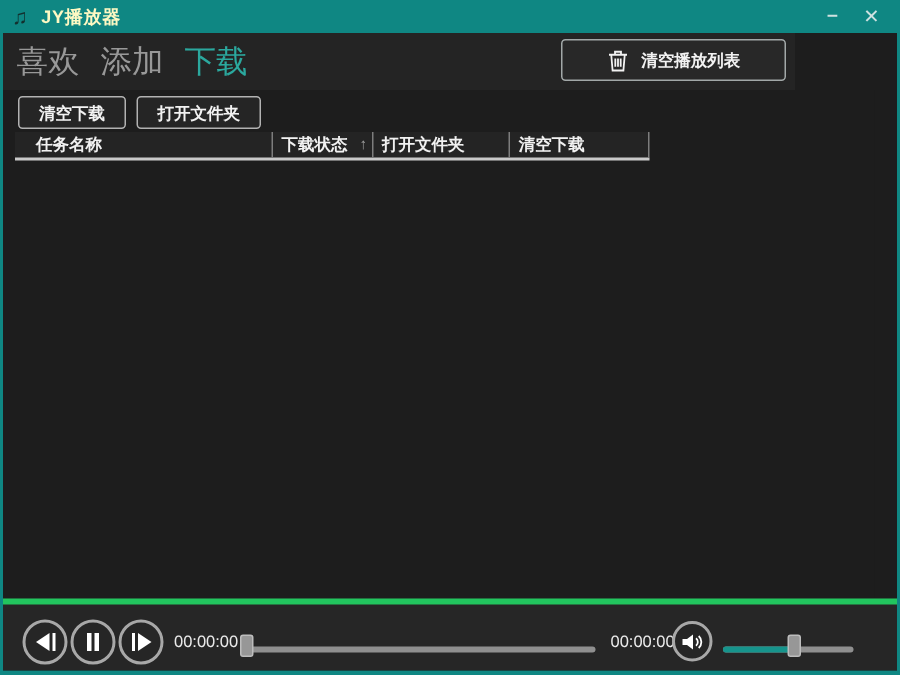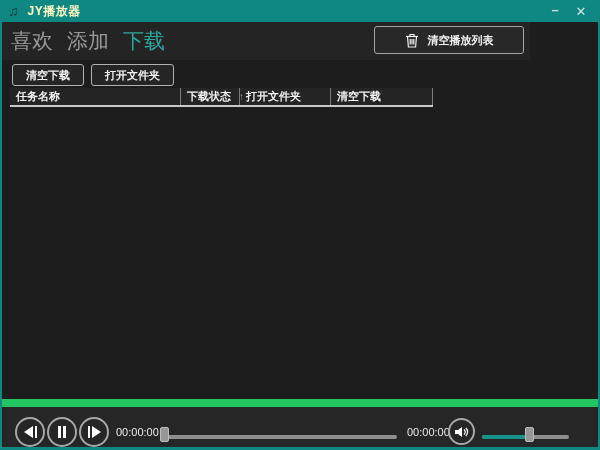--- a/index.html
+++ b/index.html
@@ -49,32 +49,32 @@
     border:1px solid #b2b2b2; border-radius:3px;
     color:#f2f2f2; font-size:11px; font-weight:bold; cursor:pointer;
     display:flex; align-items:center;
   }
   .table-header {
     position:absolute; top:28px; left:8px; width:423px; height:19px;
     background:#242424; display:flex; align-items:center;
     border-bottom:2px solid #c9c9c9;
   }
   .th { height:100%; display:flex; align-items:center; padding-left:6px;
-        color:#f1f1f1; font-size:11px; font-weight:bold; cursor:pointer; white-space:nowrap; }
+        color:#f1f1f1; font-size:11px; font-weight:bold; cursor:pointer; white-space:nowrap;margin-left:8px; }
   .th + .th { border-left:1px solid #7d7d7d; }
   .th.c1 { width:170px; }
   .th.c2 { width:59px; }
   .th.c3 { width:91px; }
   .th.c4 { width:103px; border-right:1px solid #7d7d7d; }
   .sort-arrow { color:#9d9d9d; font-size:10px; margin-left:8px; font-weight:normal; }
 
   
   .playerbar {
     position:absolute; bottom:0; left:0; width:596px; height:48px;
-    background:#262626; border-top:8px solid #22c55e;
+    background:#262626; border-top:4px solid #22c55e;
   }
   .circle-btn {
     position:absolute; top:10px; width:30px; height:30px; border-radius:50%;
     border:2px solid #a8a8a8; background:transparent; cursor:pointer;
     display:flex; align-items:center; justify-content:center; gap:2px;
   }
   .circle-btn.prev { left:13px; }
   .circle-btn.pause { left:45px; }
   .circle-btn.next { left:77px; }
   .tri-left  { width:0; height:0; border-top:6px solid transparent; border-bottom:6px solid transparent; border-right:9px solid #fff; }

